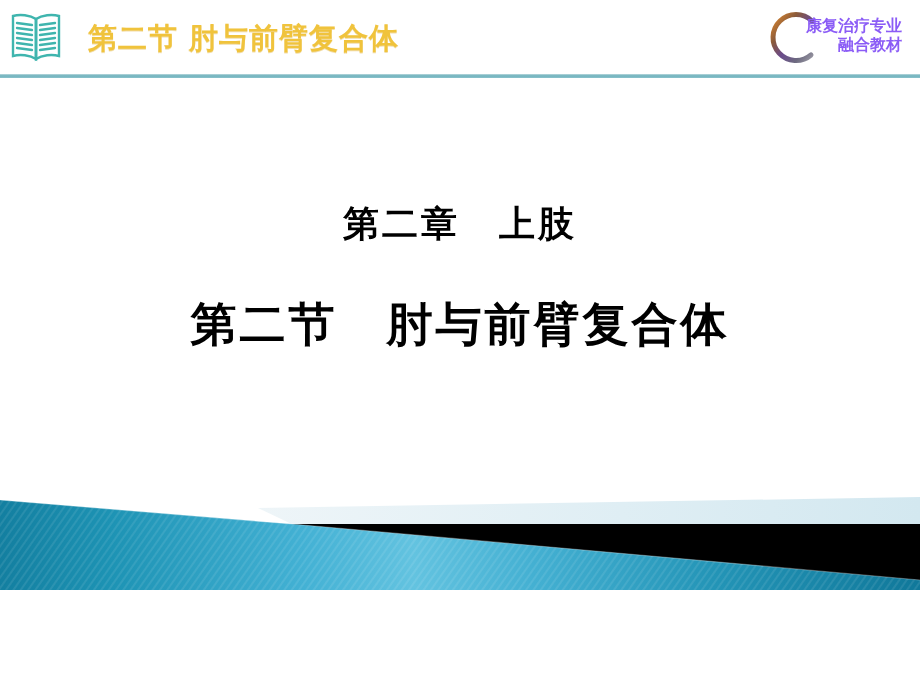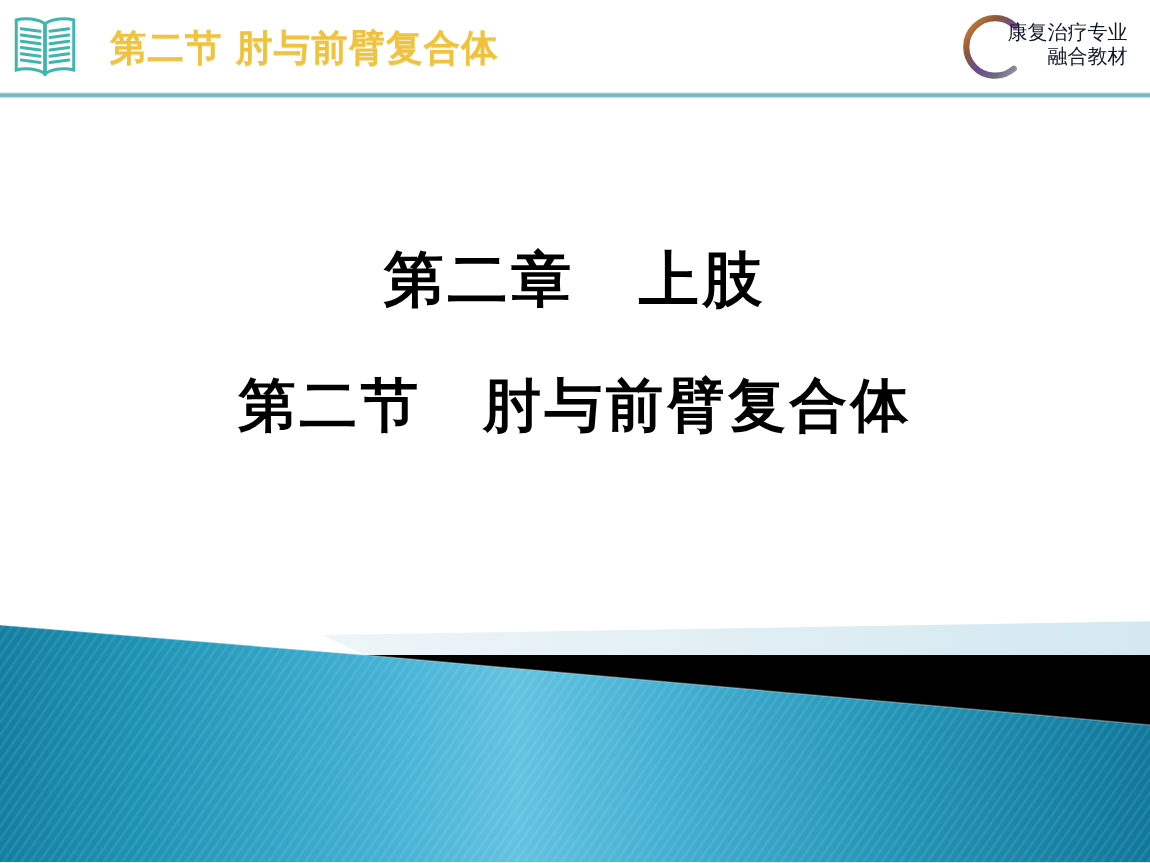--- a/index.html
+++ b/index.html
@@ -8,21 +8,21 @@
     padding: 0;
     background: #ffffff;
   }
   body {
     font-family: "DejaVu Sans", "Liberation Sans", sans-serif;
   }
 
   .slide {
     position: relative;
     width: 920px;
-    height: 690px;
+    height: 590px;
     overflow: hidden;
     background: #ffffff;
   }
 
   
   .header {
     position: absolute;
     left: 0;
     top: 0;
     width: 920px;
@@ -73,22 +73,22 @@
     left: 4px;
     top: 4px;
     width: 60px;
     height: 60px;
   }
   .brand-text {
     position: absolute;
     left: 44px;
     top: 12px;
     width: 106px;
-    color: #0f172a;
-    font-weight: normal;
+    color: #8b5cf6;
+    font-weight: bold;
     line-height: 19px;
     letter-spacing: 0px;
   }
   .brand-line1 { font-size: 16px; white-space: nowrap; }
   .brand-line2 { font-size: 16px; white-space: nowrap; margin-left: 32px; }
 
   
   .title-block {
     position: absolute;
     left: 0;
@@ -97,23 +97,24 @@
     text-align: center;
     color: #000000;
   }
   .title-line {
     font-family: "DejaVu Serif", "Liberation Serif", serif;
     font-weight: bold;
     color: #000000;
     white-space: pre;
   }
   .title-line-1 {
-    font-size: 48px;
+    font-size: 36px;
     line-height: 72px;
     letter-spacing: 3px;
+    font-family: Liberation Serif, serif;
   }
   .title-line-2 {
     font-size: 46px;
     line-height: 72px;
     letter-spacing: 3px;
     margin-top: 28px;
   }
 
   
   .deco {

